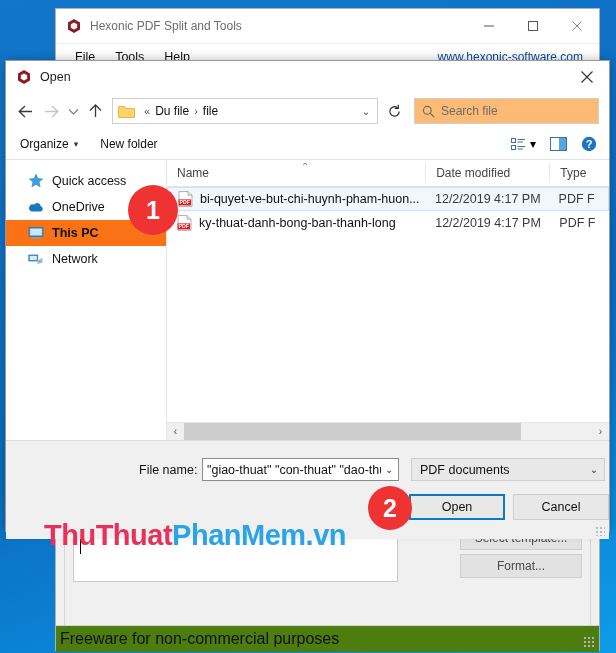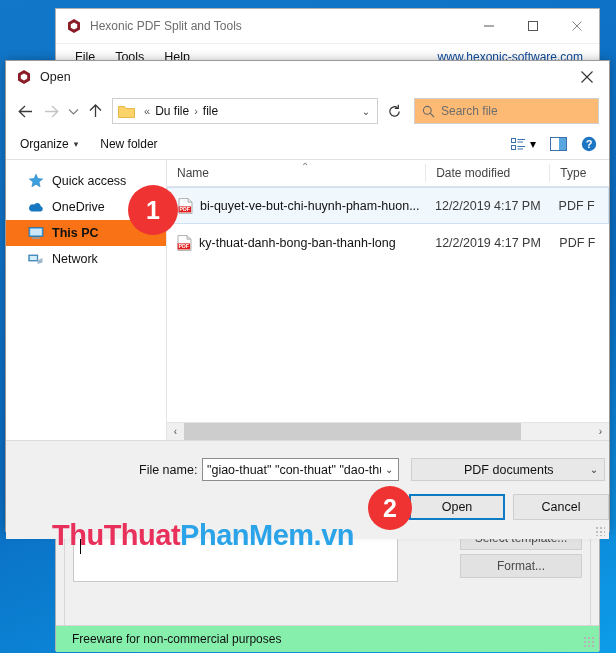--- a/index.html
+++ b/index.html
@@ -125,26 +125,26 @@
     justify-content: center;
     box-sizing: border-box;
   }
   .btn-select-template { right: 8px; top: 2px;  width: 122px; height: 24px; }
   .btn-format         { right: 8px; top: 30px; width: 122px; height: 24px; }
 
   .app-statusbar {
     position: absolute;
     left: 0; right: 0; bottom: 0;
     height: 26px;
-    background: #86efac;
+    background: #4d7c0f;
     border-top: 1px solid #d6d6d6;
     display: flex;
     align-items: center;
-    padding-left: 16px;
-    font-size: 12px;
+    padding-left: 4px;
+    font-size: 16px;
     color: #111;
   }
   .grip {
     position:absolute; right:4px; bottom:4px;
     width:12px; height:12px;
     background-image:
       radial-gradient(#b4b4b4 40%, transparent 41%);
     background-size: 4px 4px;
   }
 
@@ -289,21 +289,21 @@
   .col-name { width: 260px; }
   .col-date { width: 125px; }
   .col-type { width: 60px; }
   .sortcaret {
     position:absolute;
     left: 134px; top: 1px;
     color:#7a7a7a; font-size:10px;
   }
   .rows { flex: 1 1 auto; overflow:hidden; }
   .row {
-    height: 37px;
+    height: 24px;
     display:flex;
     font-size: 12.5px;
     color:#111;
     box-sizing:border-box;
   }
   .row.selected {
     background: #f0f7fd;
     border: 1px solid #cde3f5;
   }
   .cell { padding-left:10px; box-sizing:border-box; display:flex; align-items:center; gap:7px; overflow:hidden; white-space:nowrap; }
@@ -344,21 +344,21 @@
   }
   .fn-text { font-size:12.5px; color:#111; padding-left:4px; flex:1 1 auto; overflow:hidden; white-space:nowrap; }
   .fn-drop { width:18px; text-align:center; color:#3a3a3a; font-size:10px; }
   .type-select {
     position:absolute; left:405px; top:17px;
     width: 194px; height:23px;
     background:#e8e8e8; border:1px solid #cfcfcf;
     display:flex; align-items:center;
     box-sizing:border-box;
   }
-  .type-text { font-size:12.5px; color:#111; padding-left:8px; flex:1 1 auto;margin-left:44px; }
+  .type-text { font-size:12.5px; color:#111; padding-left:8px; flex:1 1 auto; }
   .type-drop { width:20px; text-align:center; color:#3a3a3a; font-size:10px; }
 
   .dlg-btn {
     position:absolute;
     width: 96px; height: 26px;
     font-size: 12.5px;
     color:#111;
     display:flex; align-items:center; justify-content:center;
     box-sizing:border-box;
   }
@@ -390,21 +390,21 @@
     display:flex; align-items:center; justify-content:center;
     font-family: "Liberation Sans", sans-serif;
     z-index: 50;
   }
   .badge-1 { left:128px; top:185px; width:50px; height:50px; }
   .badge-2 { left:368px; top:486px; width:44px; height:44px; }
 
   
   .watermark {
     position:absolute;
-    left: 52px;
+    left: 44px;
     top: 519px;
     font-size: 29px;
     font-weight: bold;
     font-family: "Liberation Sans", sans-serif;
     letter-spacing: -0.5px;
     z-index: 60;
     white-space: nowrap;
   }
   .wm-red { color:#e8305a; }
   .wm-blue { color:#2aa3e8; }

